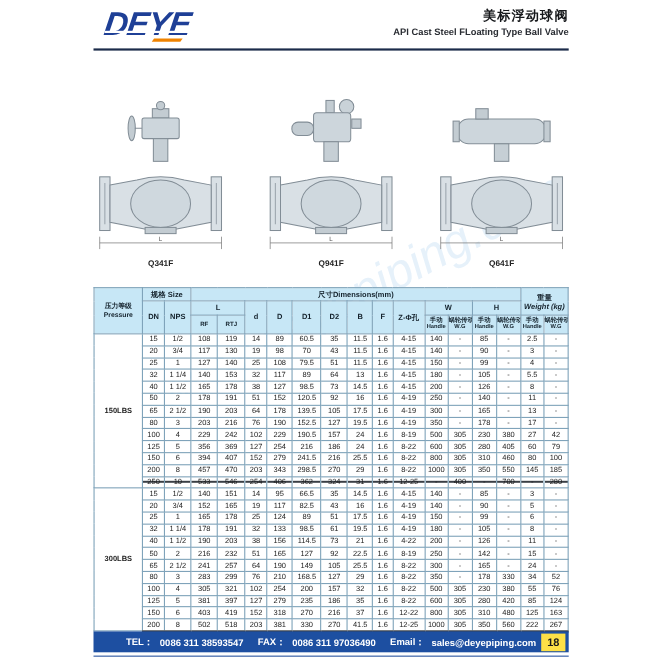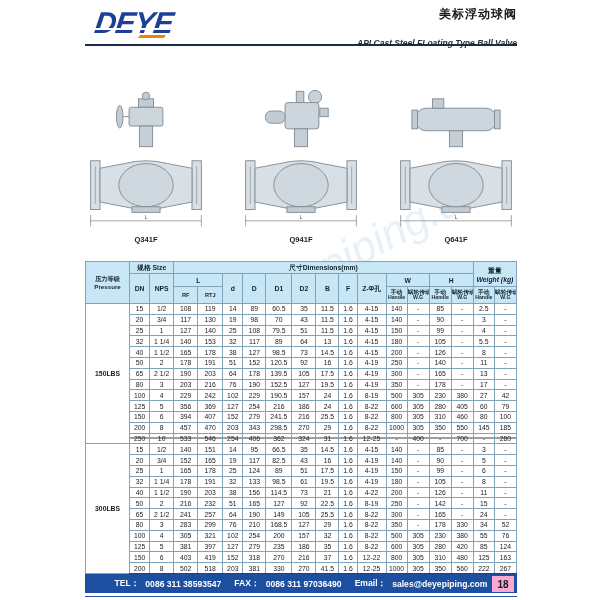--- a/index.html
+++ b/index.html
@@ -9,21 +9,21 @@
 
   
   .hdr{top:6px;height:38px;}
   .logo{position:absolute;left:10px;top:2px;width:130px;height:32px;}
   .logo-text{font-size:30px;font-weight:900;font-style:italic;color:#1e3f96;
              letter-spacing:-1px;transform:skewX(-8deg);line-height:30px;}
   .logo-slit{position:absolute;left:0;top:20px;width:110px;height:2px;background:#fff;}
   .logo-accent{position:absolute;left:44px;top:27px;width:26px;height:3px;background:#f08300;transform:skewX(-35deg);}
   .hdr-titles{position:absolute;right:0;top:0;text-align:right;}
   .hdr-cn{font-size:12px;font-weight:bold;color:#17191c;letter-spacing:1px;}
-  .hdr-en{font-size:8.5px;font-weight:bold;color:#2a2d33;margin-top:15px;font-style:italic;}
+  .hdr-en{font-size:8.5px;font-weight:bold;color:#2a2d33;margin-top:1px;}
   .hdr-rule{position:absolute;top:44px;left:85px;width:432px;height:2px;background:#1c2b4a;}
 
   
   .wm{position:absolute;left:120px;top:240px;width:420px;transform:rotate(-28deg);
       font-size:44px;font-style:italic;color:rgba(130,185,228,0.20);pointer-events:none;white-space:nowrap;}
 
   
   .draw-zone{top:56px;height:188px;display:flex;justify-content:space-between;align-items:flex-end;}
   .fig{display:flex;flex-direction:column;align-items:center;}
   .fig-label{font-size:7.5px;font-weight:bold;color:#222;margin-top:2px;text-align:center;line-height:1.25;}
@@ -45,21 +45,21 @@
   .vhdr{font-size:6.2px;line-height:1.2;}
   tbody td{height:9.8px;font-size:6.8px;color:#1b1b1b;background:#fff;}
   td.pressure-cell{font-size:6.8px;font-weight:bold;background:#fff;}
   tr.struck td{background-image:linear-gradient(to bottom,transparent 42%,#3a3f45 42%,#3a3f45 61%,transparent 61%);}
   tbody tr:last-child td{border-bottom:2px solid #3a3f45;}
 
   
   .foot{position:absolute;left:85px;top:574px;width:432px;height:19px;background:#1d4fa1;
         display:flex;align-items:center;justify-content:center;color:#fff;font-size:8.6px;font-weight:bold;text-align:right;}
   .foot span{margin:0 3px;}
-  .page-box{position:absolute;right:3px;top:2px;width:22px;height:16px;background:#f9a8d4;color:#1b1b1b;
+  .page-box{position:absolute;right:3px;top:2px;width:22px;height:16px;background:#fde047;color:#1b1b1b;
             font-size:10px;font-weight:bold;display:flex;align-items:center;justify-content:center;}
   .foot-rule{position:absolute;left:85px;top:596px;width:432px;height:1px;background:#2a55a0;}
 </style>
 </head>
 <body>
 
 <div class="page">
 
   <div class="content hdr" style="position:absolute;">
     <div class="logo">

